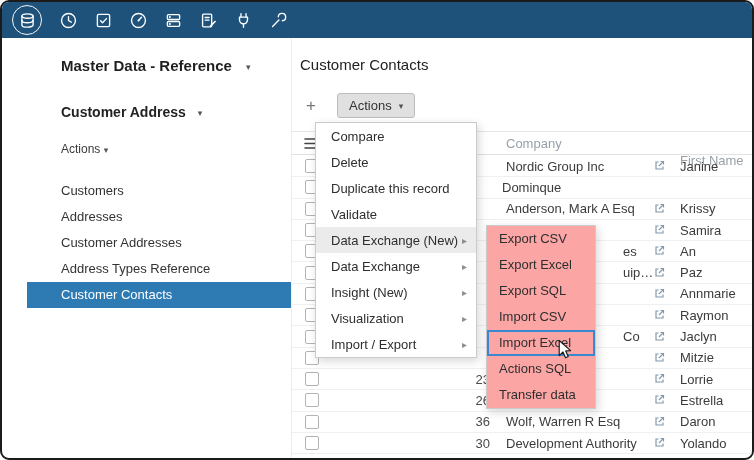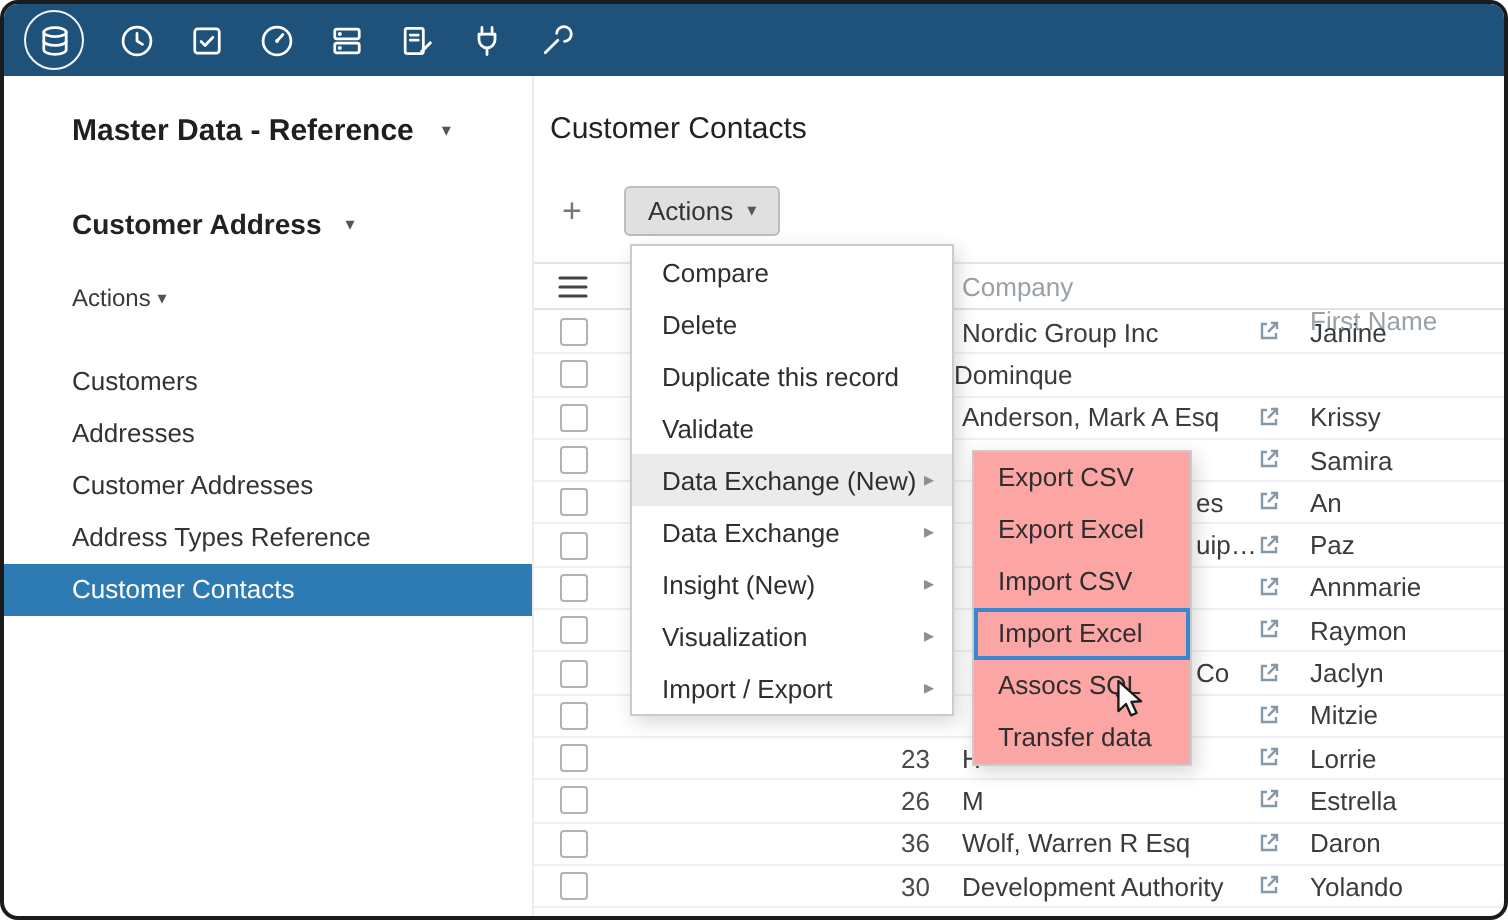--- a/index.html
+++ b/index.html
@@ -8,21 +8,21 @@
     overflow:hidden;background:#fff;
     font-family:"Liberation Sans","DejaVu Sans",sans-serif;cursor:default;
   }
   
   .topbar{height:36px;background:#1f527b;display:flex;align-items:center;padding-left:10px;}
   .tb-icons{display:flex;align-items:center;gap:13px;}
   .tb-icon{width:22px;height:22px;display:inline-flex;align-items:center;justify-content:center;cursor:pointer;}
   .tb-icon svg{display:block;}
   .tb-icon.active{border:1.5px solid rgba(255,255,255,.95);border-radius:50%;padding:3px;margin-right:2px;}
   
-  .body{display:flex;height:420px;}
+  .body{display:flex;height:420px;padding-left:25px;}
   .sidebar{width:264px;flex:none;position:relative;border-right:1px solid #ededed;}
   .main{flex:1;position:relative;}
   
   .ws-title{position:absolute;top:51px;left:34px;font-size:15px;font-weight:700;color:#1f1f1f;line-height:26px;top:15px;}
   .ws-title .caret{margin-left:14px;}
   .section-title{position:absolute;top:62px;left:34px;font-size:14px;font-weight:700;color:#222;line-height:24px;}
   .section-title .caret{margin-left:12px;}
   .sb-actions{position:absolute;top:101px;left:34px;font-size:12px;color:#3a3a3a;line-height:20px;cursor:pointer;}
   .caret{font-family:"DejaVu Sans",sans-serif;font-size:9px;color:#555;vertical-align:middle;}
   .nav{position:absolute;top:140px;left:0;right:0;}
@@ -438,23 +438,24 @@
         <span class="arrow">▸</span>
       </div>
       <div class="menu-item">
         <span>Import / Export</span>
         <span class="arrow">▸</span>
       </div>
     </div>
   <div class="sub-menu">
       <div class="submenu-item">Export CSV</div>
       <div class="submenu-item">Export Excel</div>
+      <div class="submenu-item">Export SQL</div>
       <div class="submenu-item">Import CSV</div>
       <div class="submenu-item highlighted" style="border-color: rgb(58, 135, 208);">Import Excel</div>
-      <div class="submenu-item">Assocs SQL</div>
+      <div class="submenu-item">Actions SQL</div>
       <div class="submenu-item">Transfer data</div>
     </div>
 
   <div class="cursor">
     <svg width="14" height="20" viewBox="0 0 13 19">
         <path d="M1 .5V14.8l3.6-3.4L7 16.8l2.6-1.1-2.4-5.3 4.6-.3z" fill="#fdfdfd" stroke="#1a1a1a" stroke-width="1.1" stroke-linejoin="round"></path>
       </svg>
   </div>
 </div>
 

